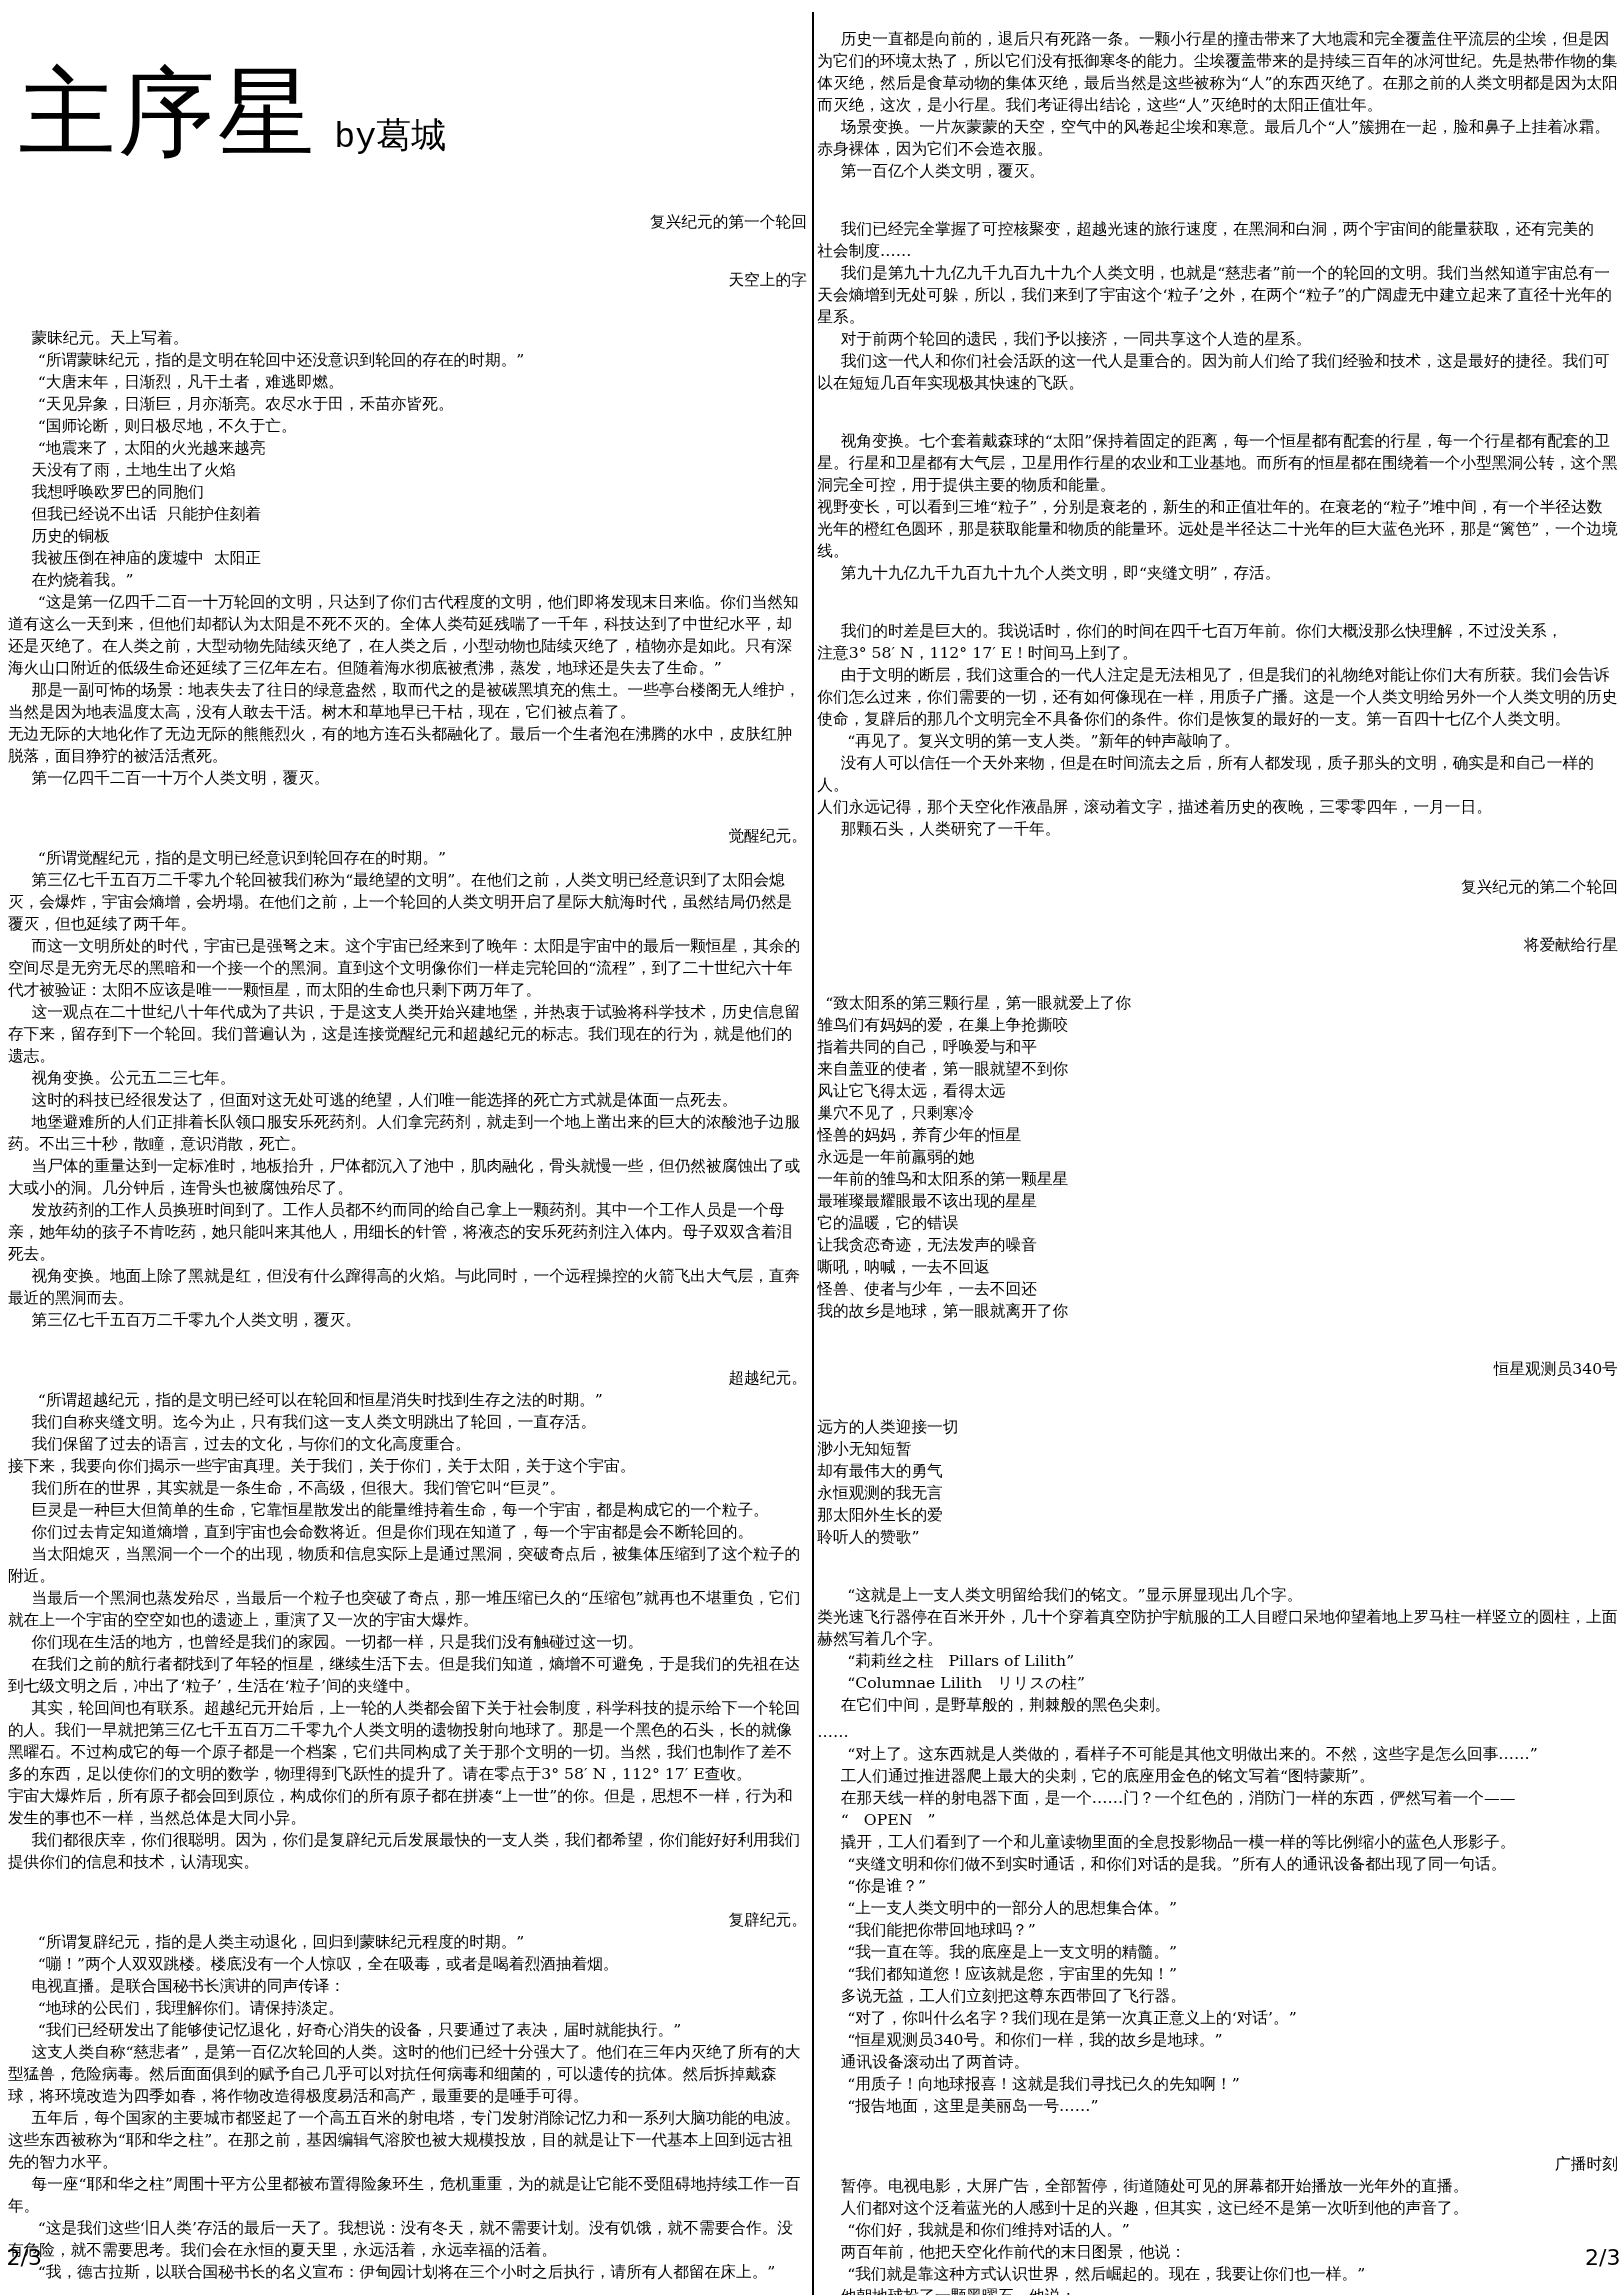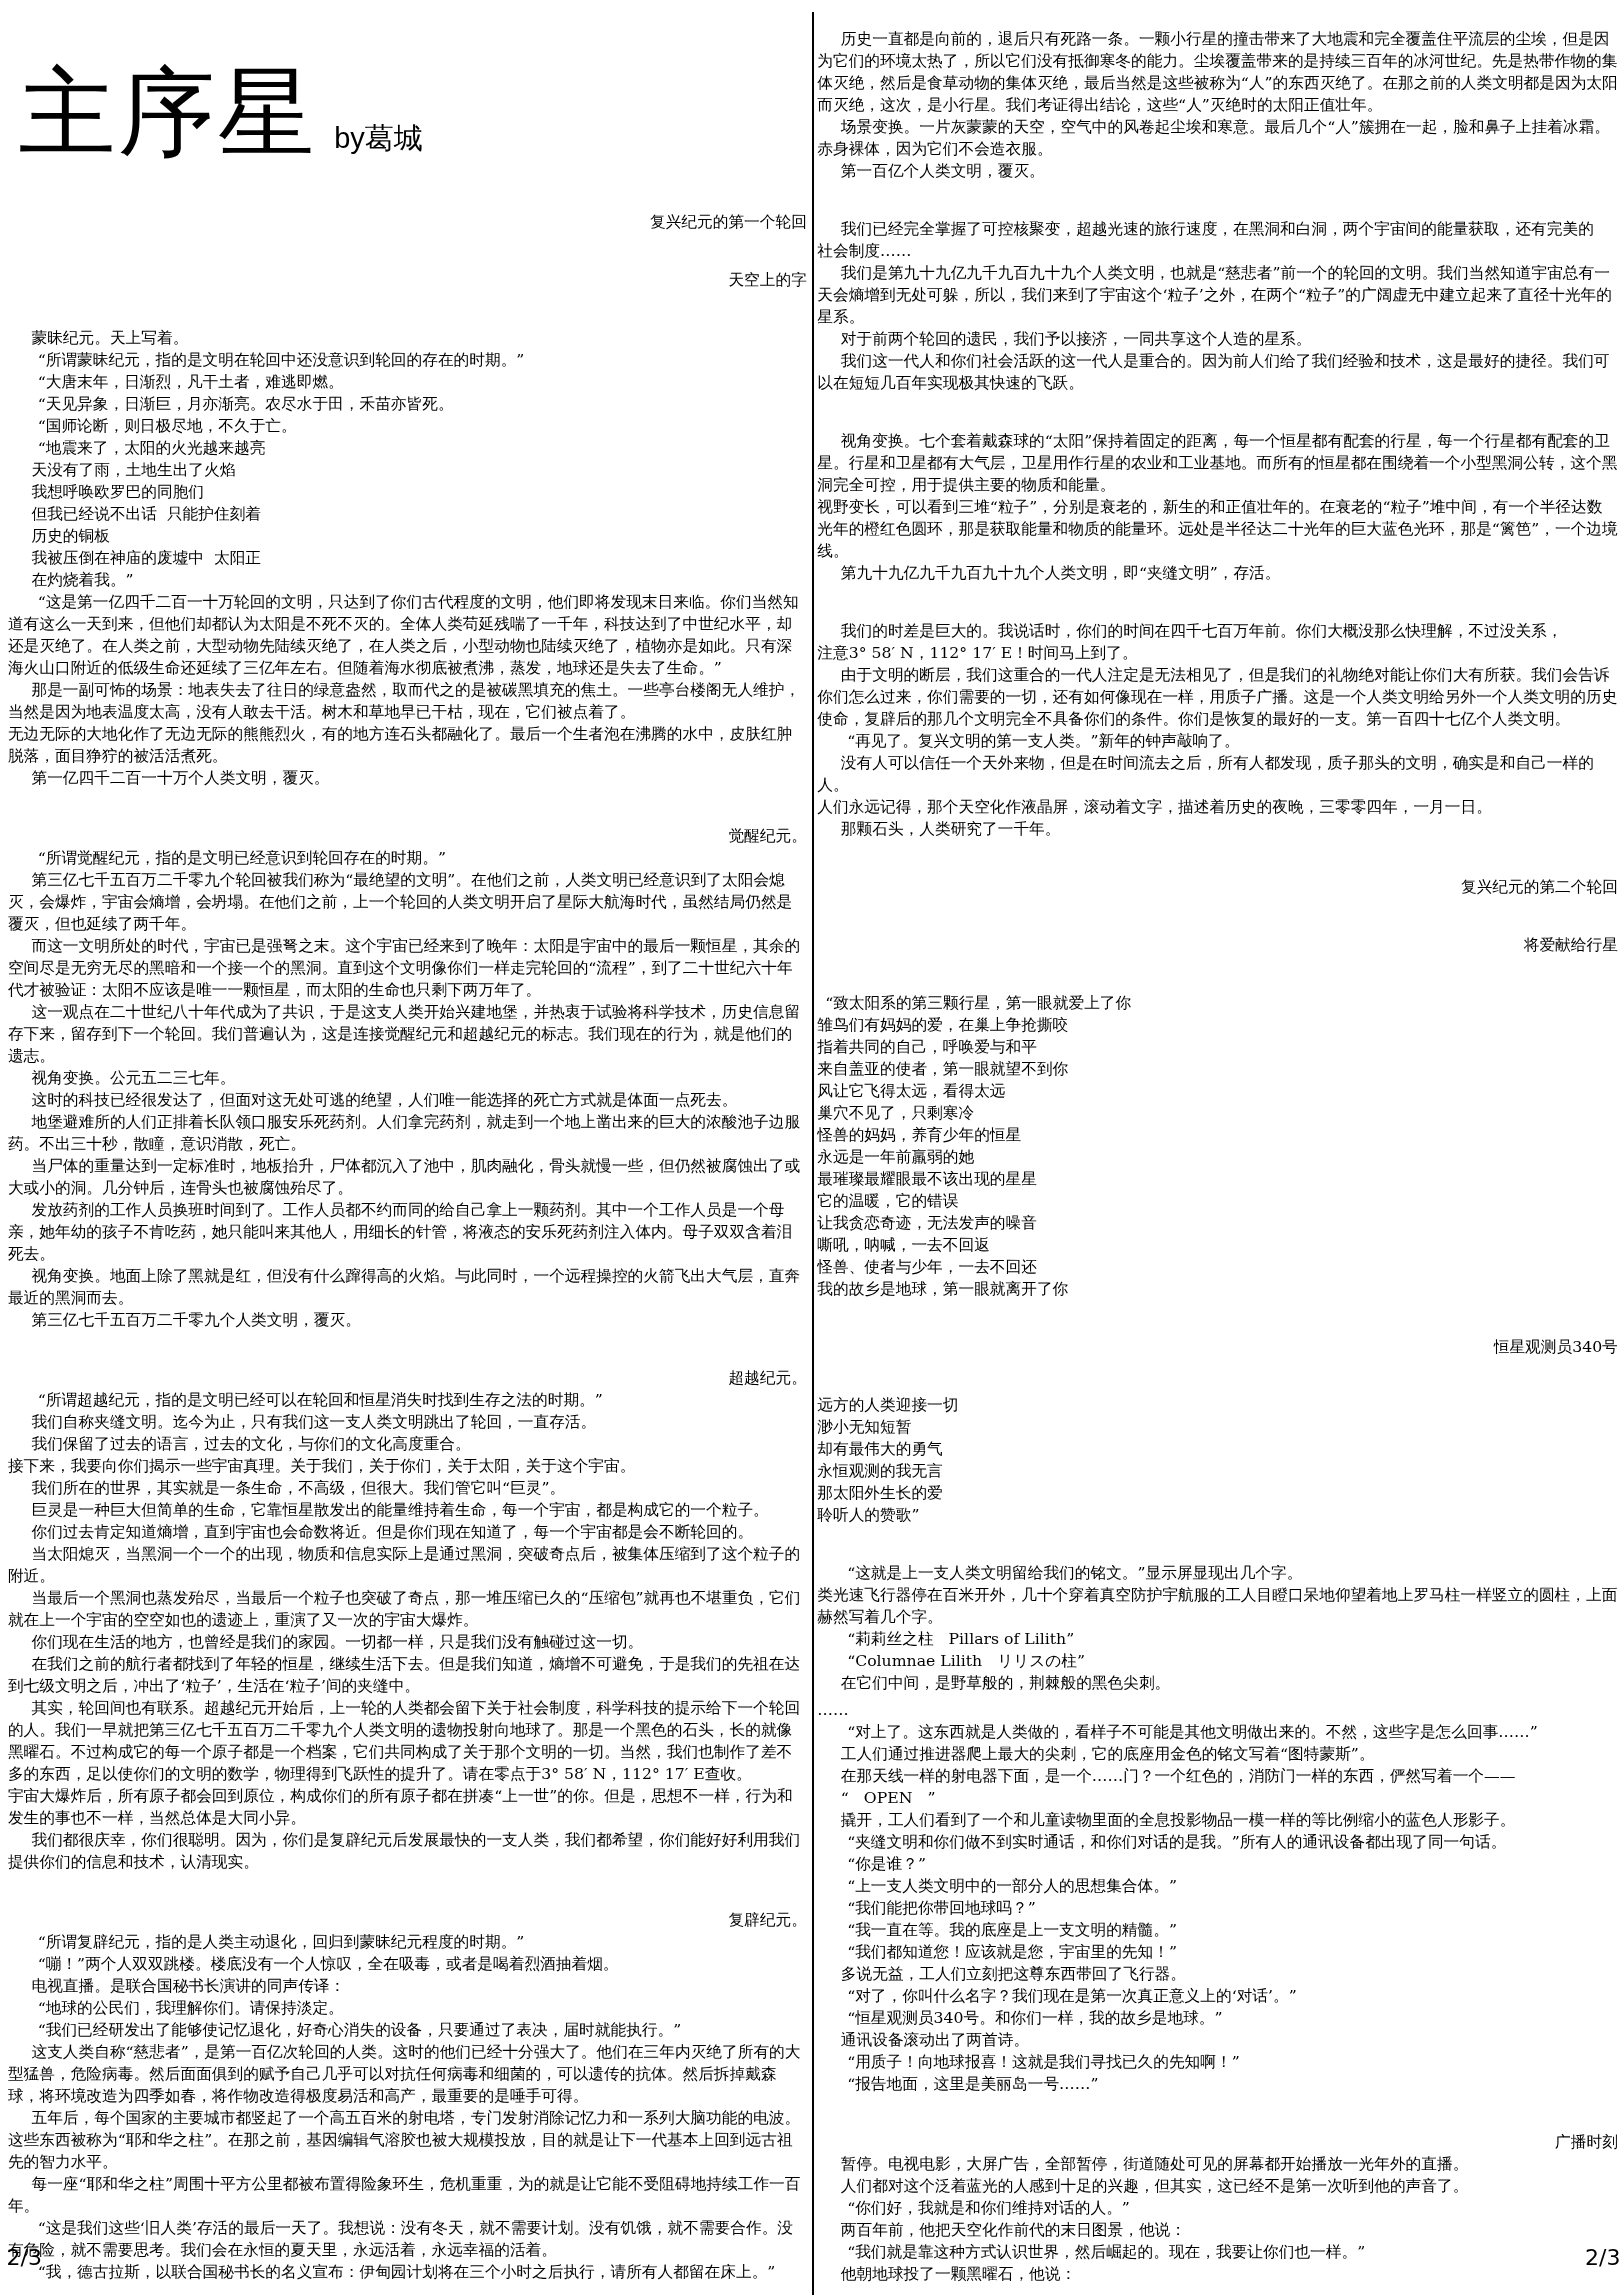--- a/index.html
+++ b/index.html
@@ -8,21 +8,21 @@
     font-family: "DejaVu Serif", "Liberation Serif", serif;
     color: #000000;
   }
   .col {
     position: absolute; top: 0; height: 2295px; box-sizing: border-box; margin-top: 12px;
   }
   #left-col { left: 0; width: 812px; padding: 19.6px 5.2px 0 7.9px; }
   #right-col { left: 812px; width: 811px; padding: 9.2px 5.2px 0 3.3px; border-left: 2px solid #000; }
   .title-row { display: flex; align-items: flex-end; height: 124px; margin-top: 6.5px; text-align: right; }
   .title-main { font-size: 97px; line-height: 98px; font-family: "DejaVu Serif", serif; letter-spacing: 2.6px; margin-left: 10.5px; }
-  .title-by { font-size: 29px; line-height: 39px; margin-left: 17px; margin-bottom: 3.9px; font-family: Liberation Sans, sans-serif; }
+  .title-by { font-size: 35px; line-height: 39px; margin-left: 17px; margin-bottom: 3.9px; font-family: Liberation Mono, monospace; }
   .text { font-size: 15.7px; line-height: 22px; }
   .p { margin: 0; white-space: pre-wrap; word-break: break-all; }
   .indent { text-indent: 1.5em; }
   .qindent { text-indent: 1.9em; }
   .heading { margin: 0; text-align: right; }
   .gap1 { height: 21.6px; }
   .gap2 { height: 36px; }
   .gap3 { height: 49px; }
   .page-num {
     position: absolute; bottom: 36px; font-size: 22px; line-height: 26px;
@@ -137,20 +137,21 @@
     <p class="p heading">将爱献给行星</p>
     <div class="gap2"></div>
     <p class="p" style="text-indent:0.5em">“致太阳系的第三颗行星，第一眼就爱上了你</p>
     <p class="p">雏鸟们有妈妈的爱，在巢上争抢撕咬</p>
     <p class="p">指着共同的自己，呼唤爱与和平</p>
     <p class="p">来自盖亚的使者，第一眼就望不到你</p>
     <p class="p">风让它飞得太远，看得太远</p>
     <p class="p">巢穴不见了，只剩寒冷</p>
     <p class="p">怪兽的妈妈，养育少年的恒星</p>
     <p class="p">永远是一年前羸弱的她</p>
+    <p class="p">一年前的雏鸟和太阳系的第一颗星星</p>
     <p class="p">最璀璨最耀眼最不该出现的星星</p>
     <p class="p">它的温暖，它的错误</p>
     <p class="p">让我贪恋奇迹，无法发声的噪音</p>
     <p class="p">嘶吼，呐喊，一去不回返</p>
     <p class="p">怪兽、使者与少年，一去不回还</p>
     <p class="p">我的故乡是地球，第一眼就离开了你</p>
     <div class="gap2"></div>
     <p class="p heading">恒星观测员340号</p>
     <div class="gap2"></div>
     <p class="p">远方的人类迎接一切</p>

